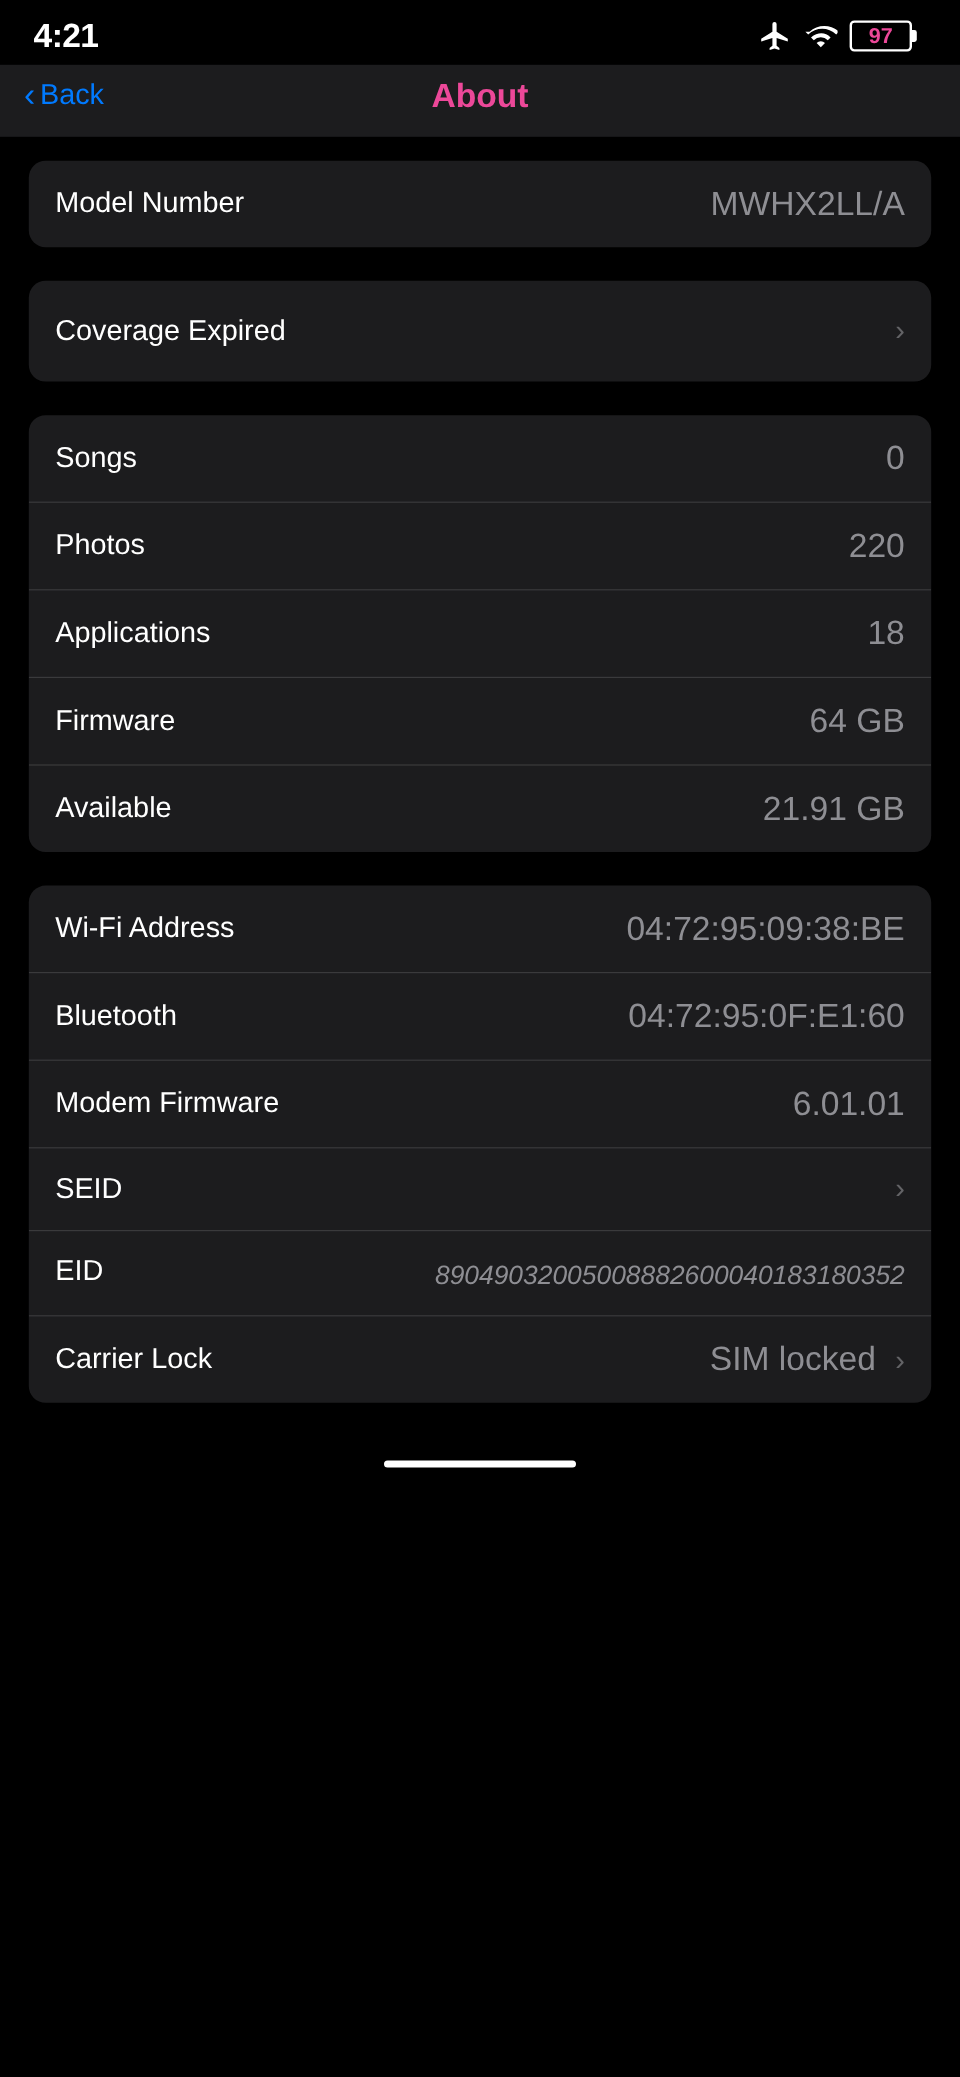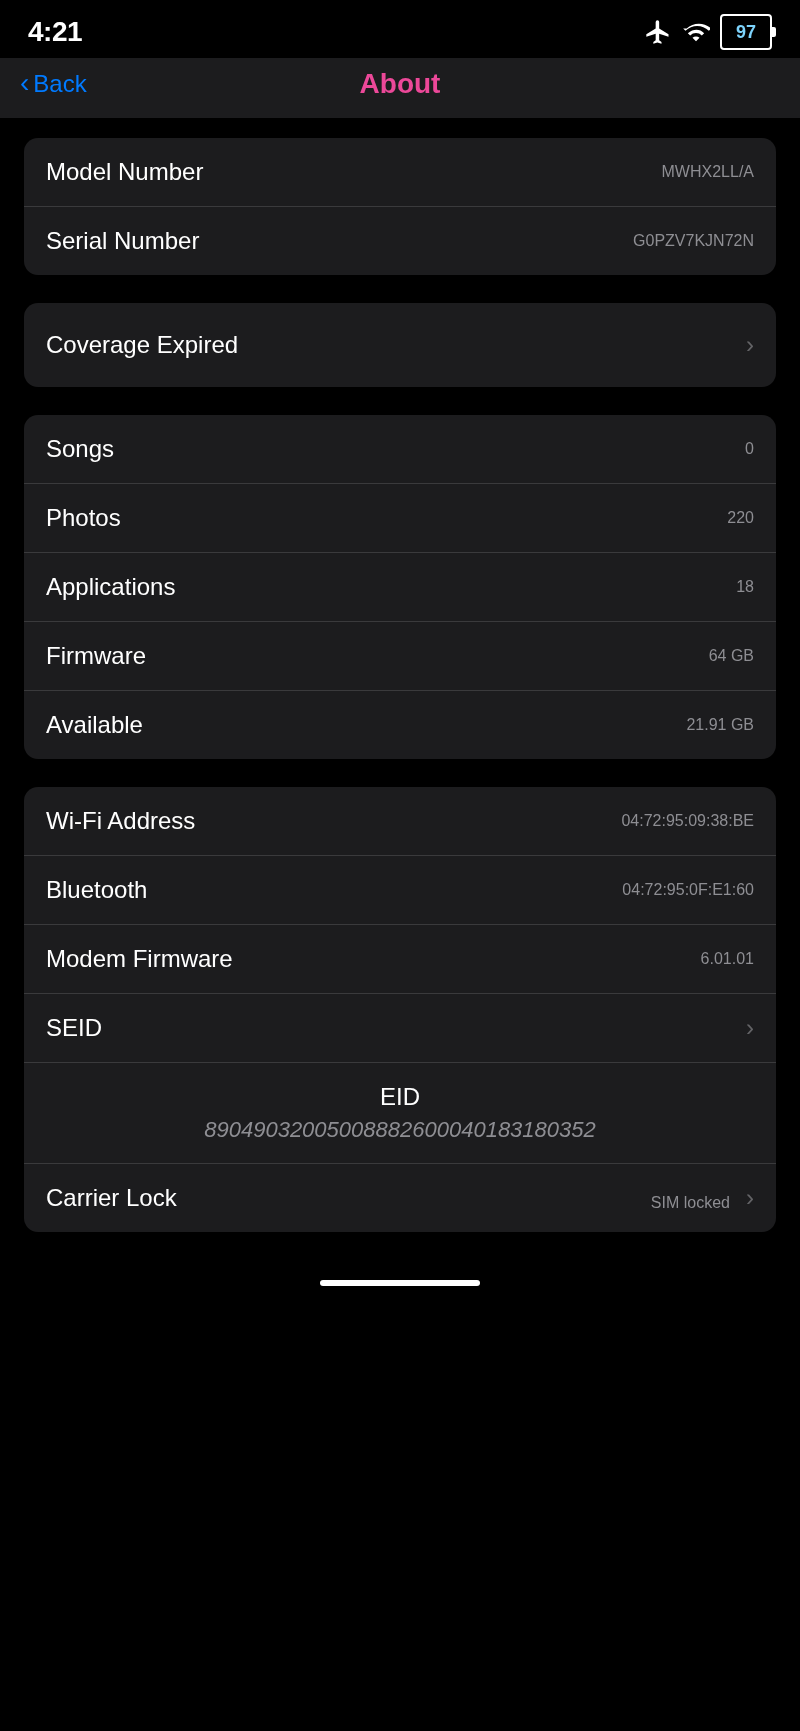--- a/index.html
+++ b/index.html
@@ -11,22 +11,21 @@
       font-family: -apple-system, 'SF Pro Display', 'Helvetica Neue', Arial, sans-serif;
       width: 800px;
       min-height: 1731px;
       overflow-x: hidden;
     }
 
     
     .status-bar {
       display: flex;
       justify-content: space-between;
-      align-items: center;
-      padding: 14px 28px 8px 28px;
+      padding: 14px 40px 8px 28px;
       background: #000;
     }
 
     .status-time {
       font-size: 28px;
       font-weight: 600;
       color: #fff;
       letter-spacing: -0.5px;
     }
 
@@ -45,27 +44,27 @@
       align-items: center;
       gap: 4px;
     }
 
     .battery-box {
       border: 2px solid white;
       border-radius: 4px;
       padding: 2px 4px;
       font-size: 18px;
       font-weight: 600;
-      color: #7dd3fc;
+      color: #ec4899;
       position: relative;
       display: flex;
       align-items: center;
       justify-content: center;
       min-width: 52px;
-      height: 36px;
+      height: 26px;
     }
 
     .battery-box::after {
       content: '';
       position: absolute;
       right: -6px;
       top: 50%;
       transform: translateY(-50%);
       width: 4px;
       height: 10px;
@@ -130,38 +129,38 @@
     }
 
     .row-label {
       font-size: 24px;
       color: #ffffff;
       font-weight: 400;
       flex: 1;
     }
 
     .row-value {
-      font-size: 16px;
+      font-size: 28px;
       color: #8e8e93;
       text-align: right;
       flex-shrink: 0;
       margin-left: 12px;
     }
 
     .row-chevron {
       color: #636366;
       font-size: 24px;
       margin-left: 10px;
       flex-shrink: 0;
     }
 
     
     .settings-row.eid-row {
-      flex-direction: column;
-      align-items: center;
+      flex-direction: row;
+      align-items: flex-end;
       gap: 4px;
     }
 
     .eid-row .row-label {
       margin-bottom: 2px;
     }
 
     .eid-row .row-value {
       font-size: 22px;
       color: #8e8e93;
@@ -228,24 +227,20 @@
   </div>
   <span class="nav-title">About</span>
 </div>
 
 <div style="height: 20px;"></div>
 <div class="settings-group">
   <div class="settings-row">
     <span class="row-label">Model Number</span>
     <span class="row-value">MWHX2LL/A</span>
   </div>
-  <div class="settings-row">
-    <span class="row-label">Serial Number</span>
-    <span class="row-value">G0PZV7KJN72N</span>
-  </div>
 </div>
 
 <div class="coverage-row">
   <span class="row-label">Coverage Expired</span>
   <span class="row-chevron">›</span>
 </div>
 
 <div class="settings-group">
   <div class="settings-row">
     <span class="row-label">Songs</span>

